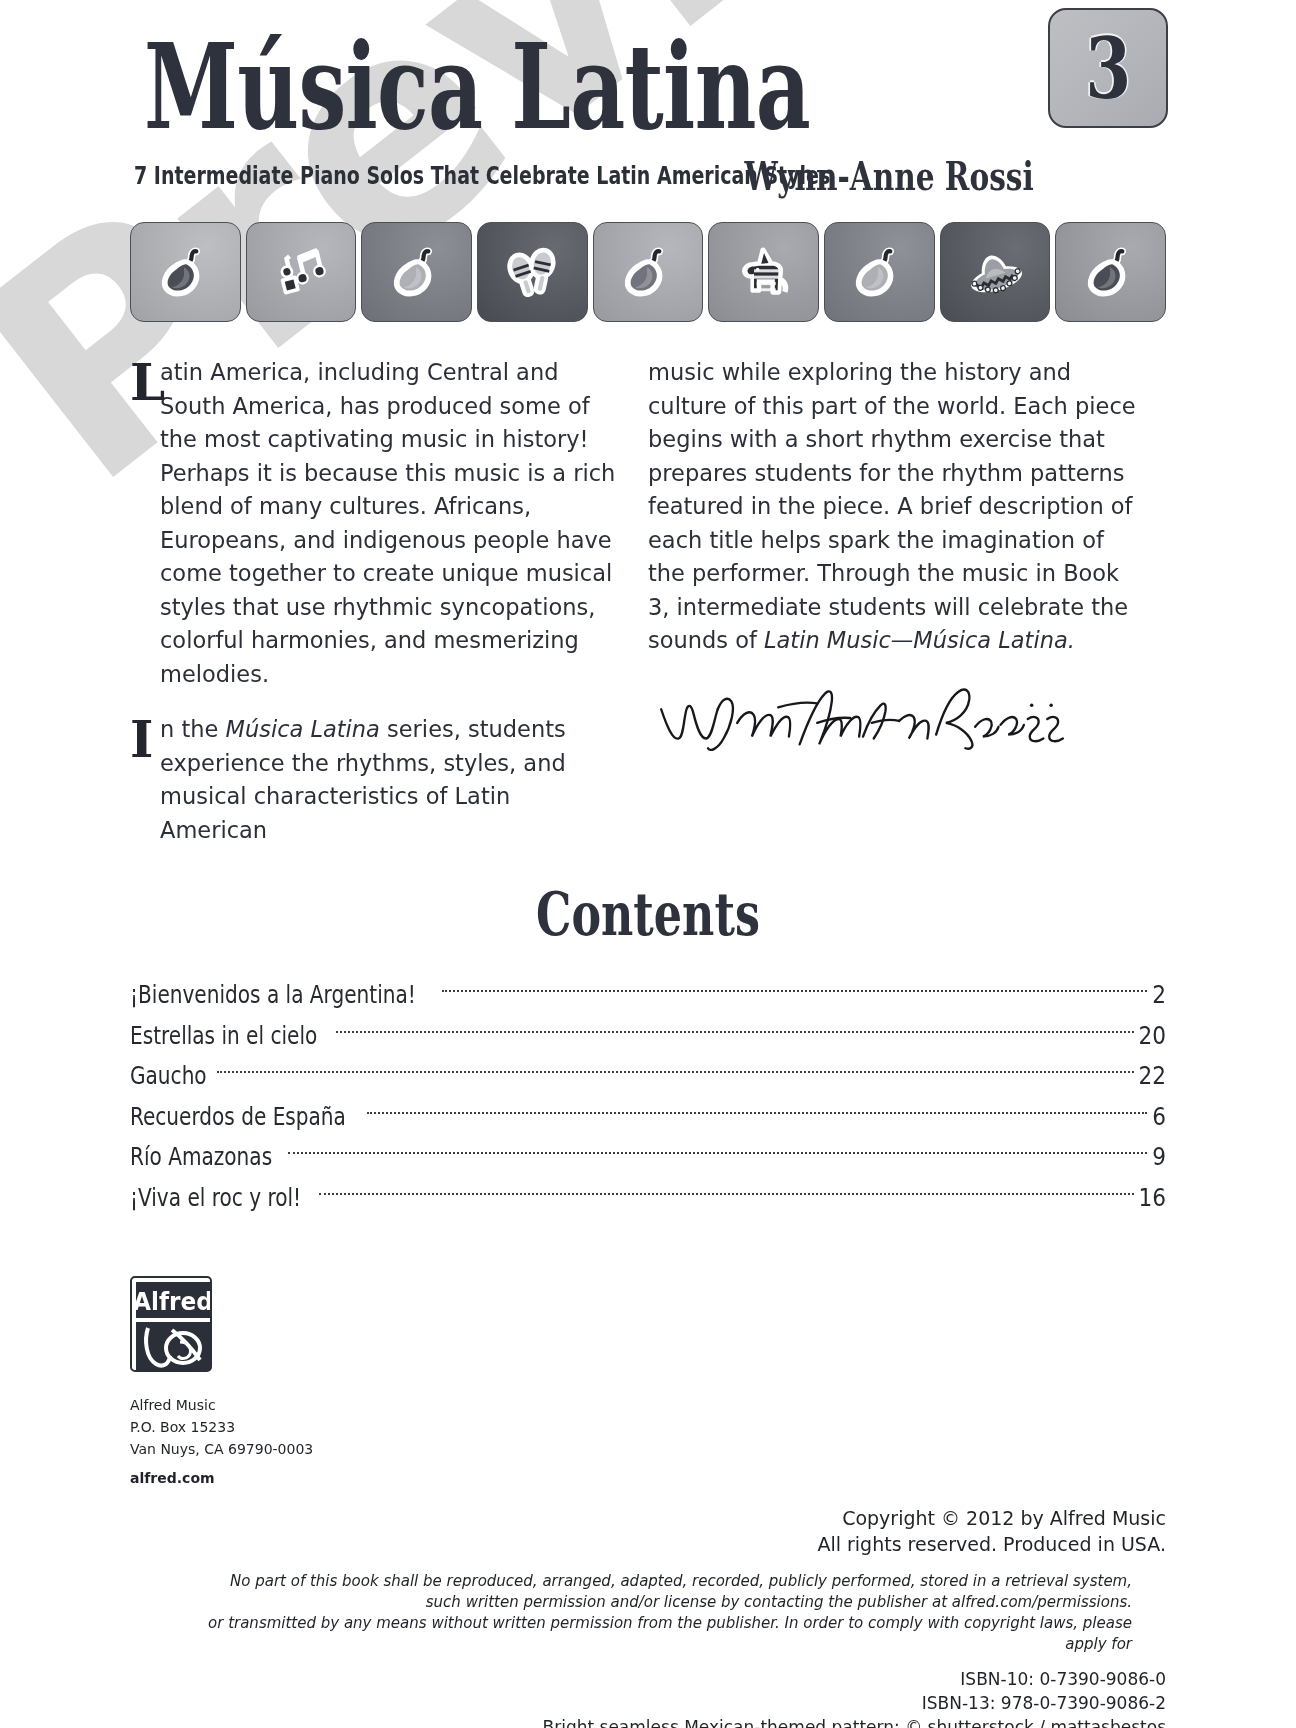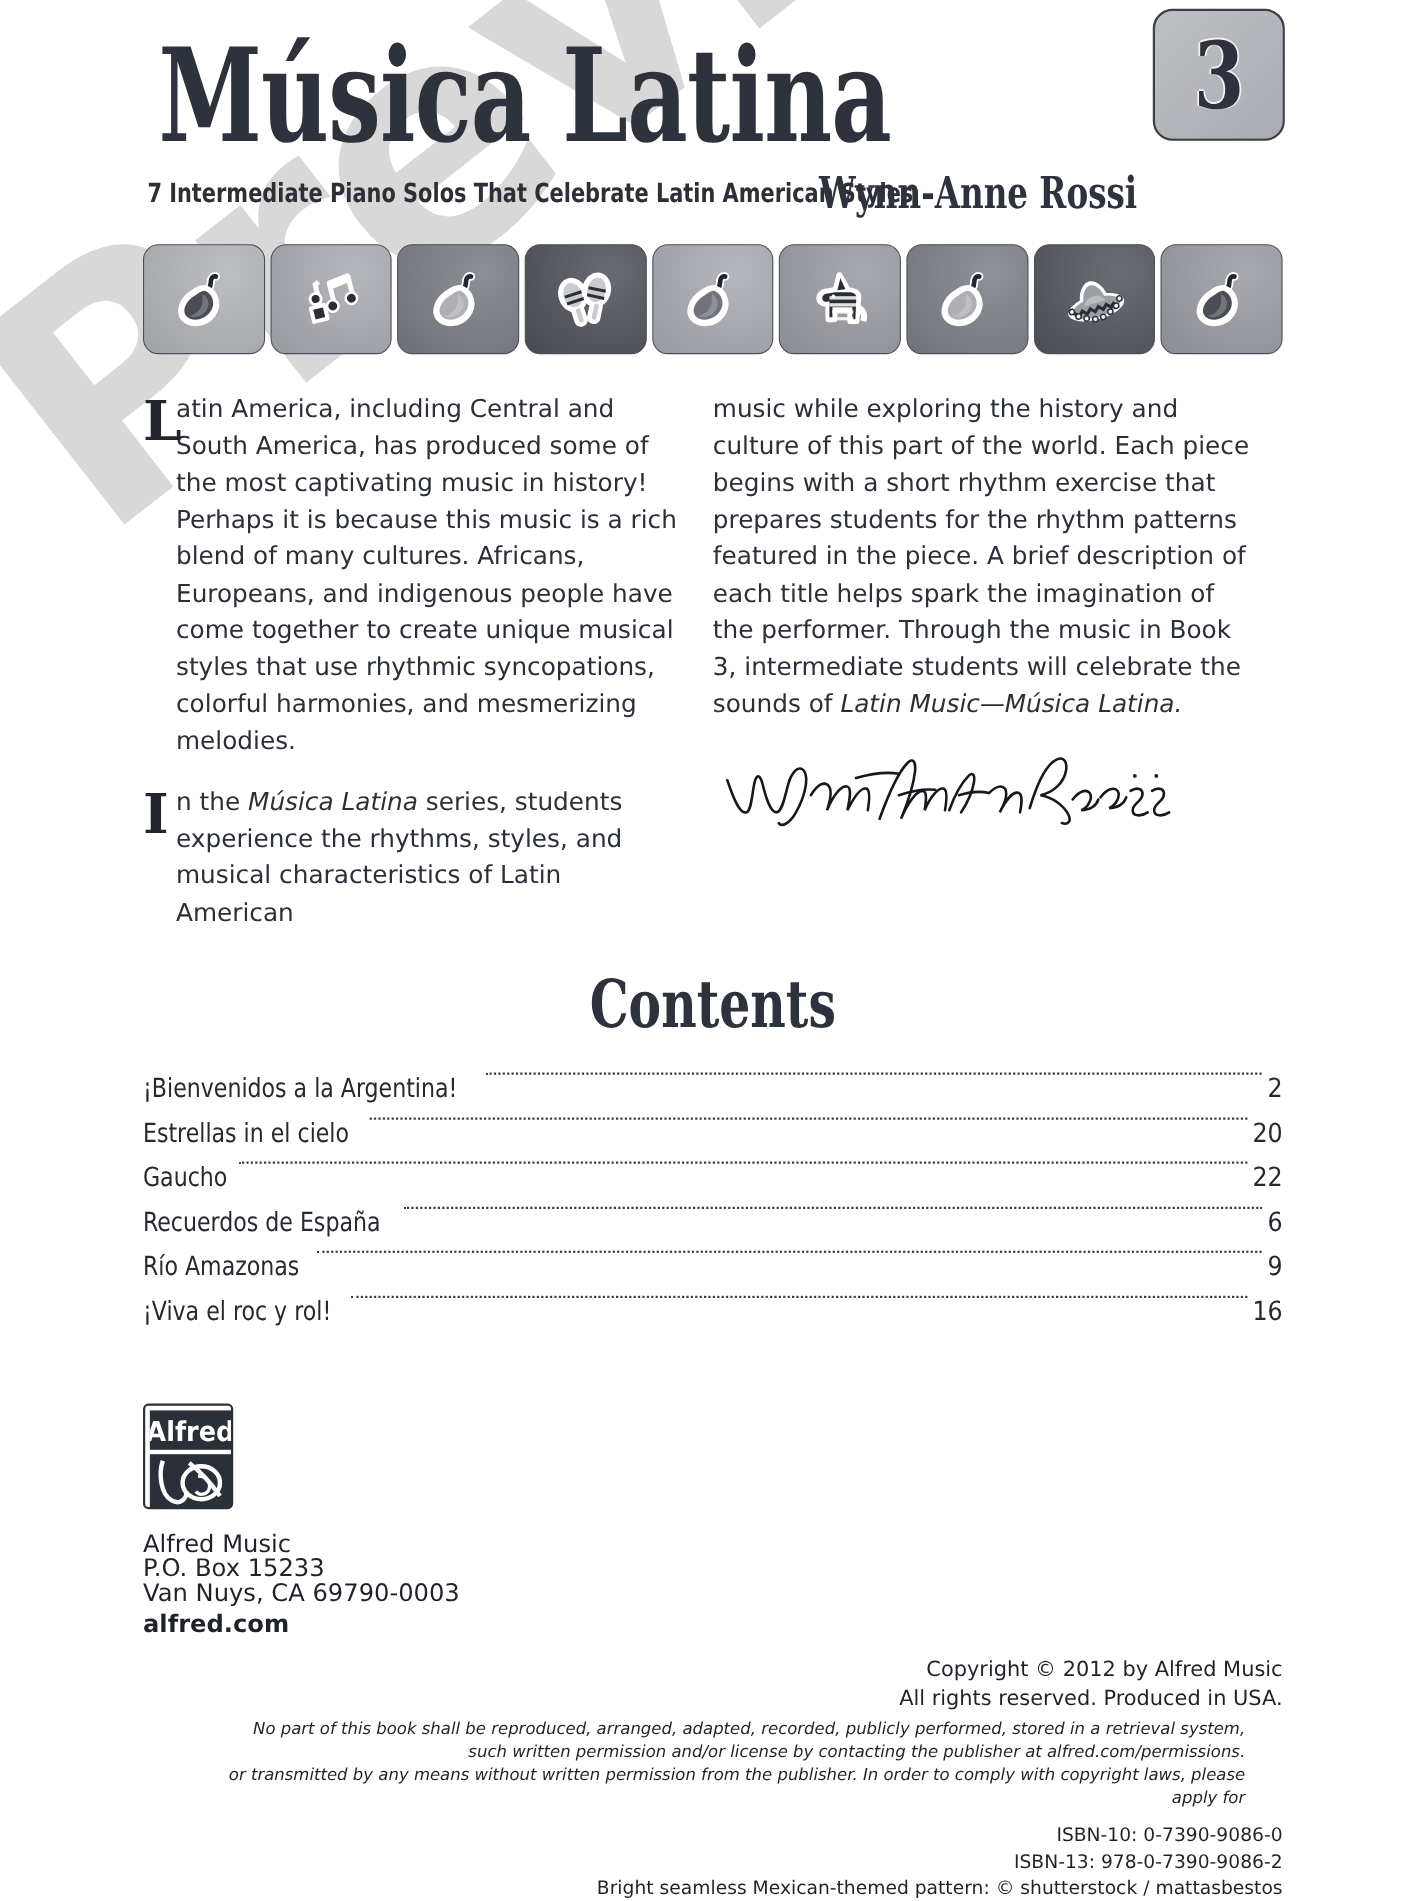--- a/index.html
+++ b/index.html
@@ -167,21 +167,21 @@
     font-family: "DejaVu Serif", serif;
     font-weight: bold;
     font-size: 60px;
     color: #2e323c;
     margin-top: 10px;
     transform: scaleX(0.74);
   }
   #toc-list { margin-top: 26px; }
   .toc-row {
     display: flex;
-    align-items: flex-start;
+    align-items: center;
     font-family: "DejaVu Sans Condensed", "DejaVu Sans", sans-serif;
     font-size: 24px;
     color: #26292f;
     height: 40.5px;
   }
   .toc-title { white-space: nowrap; transform: scaleX(0.93); transform-origin: left bottom; }
   .toc-dots {
     flex: 1;
     border-bottom: 2.5px dotted #3a3d44;
     margin: 0 5px 8px 5px;
@@ -202,38 +202,38 @@
     width: 82px;
     height: 96px;
     border: 2px solid #2b2f38;
     border-radius: 5px;
     padding: 4px;
     background: #fff;
     flex: none;
   }
   #publisher-address {
     font-family: "DejaVu Sans", sans-serif;
-    font-size: 22px;
+    font-size: 14px;
     line-height: 22px;
     color: #1f2228;
     padding-top: 4px;
   }
   #publisher-web { font-weight: bold; margin-top: 7px; }
   .center-line {
     text-align: right;
     font-family: "DejaVu Sans", sans-serif;
     color: #1f2228;
   }
   #copyright-lines {
     margin-top: 16px;
     font-size: 19px;
     line-height: 26px;
   }
   #legal-lines {
-    margin-top: 4px;
+    margin-top: 14px;
     font-size: 15px;
     line-height: 21px;
     font-style: italic;
     padding: 0 34px;
   }
   #isbn-lines {
     margin-top: 12px;
     font-size: 17px;
     line-height: 24px;
   }

